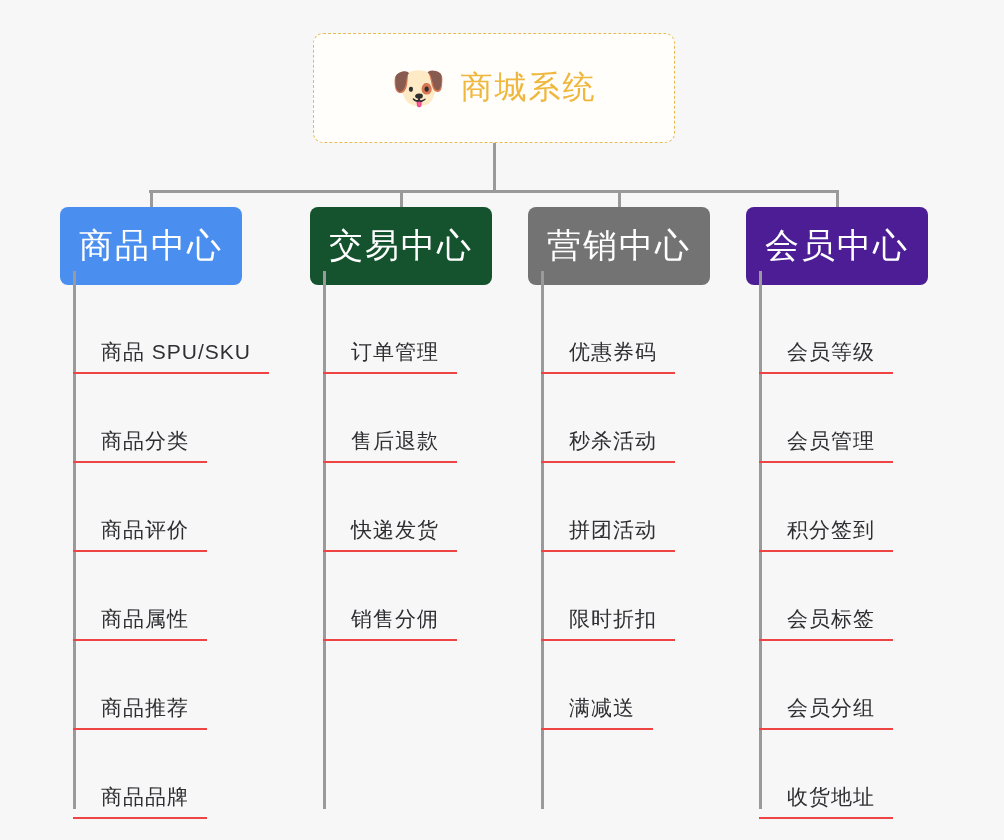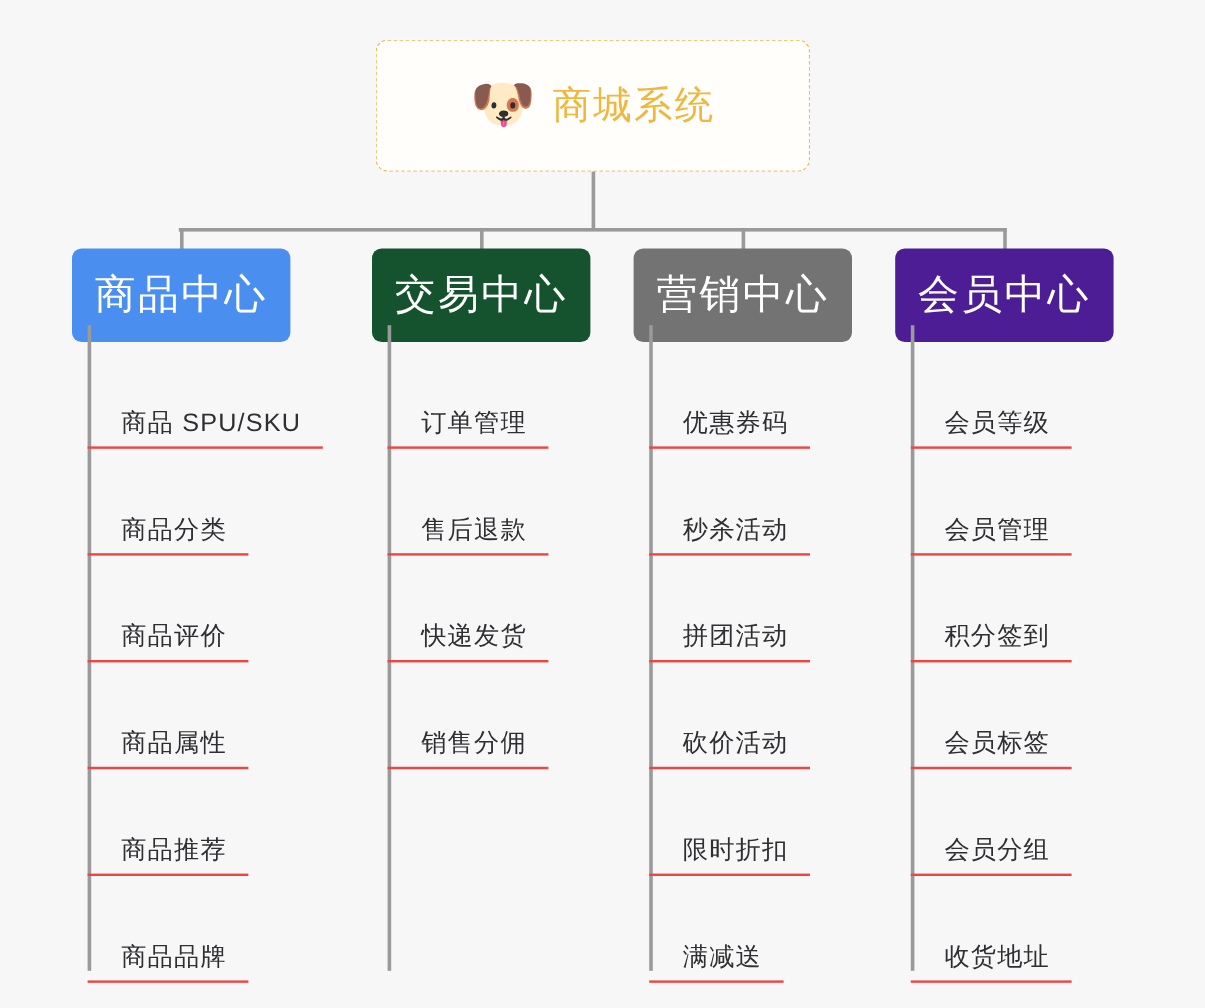--- a/index.html
+++ b/index.html
@@ -201,23 +201,20 @@
           <li class="leaf-item">
             <span class="leaf-underline">优惠券码</span>
           </li>
           <li class="leaf-item">
             <span class="leaf-underline">秒杀活动</span>
           </li>
           <li class="leaf-item">
             <span class="leaf-underline">拼团活动</span>
           </li>
           <li class="leaf-item">
-            <span class="leaf-underline">砍价活动</span>
-          </li>
-          <li class="leaf-item">
             <span class="leaf-underline">限时折扣</span>
           </li>
           <li class="leaf-item">
             <span class="leaf-underline">满减送</span>
           </li>
         </ul>
       </div>
       <div class="column" style="left: 746px; width: 182px;">
         <div class="cat-box" style="background: #4c1d95;">
           <span>会员中心</span>

